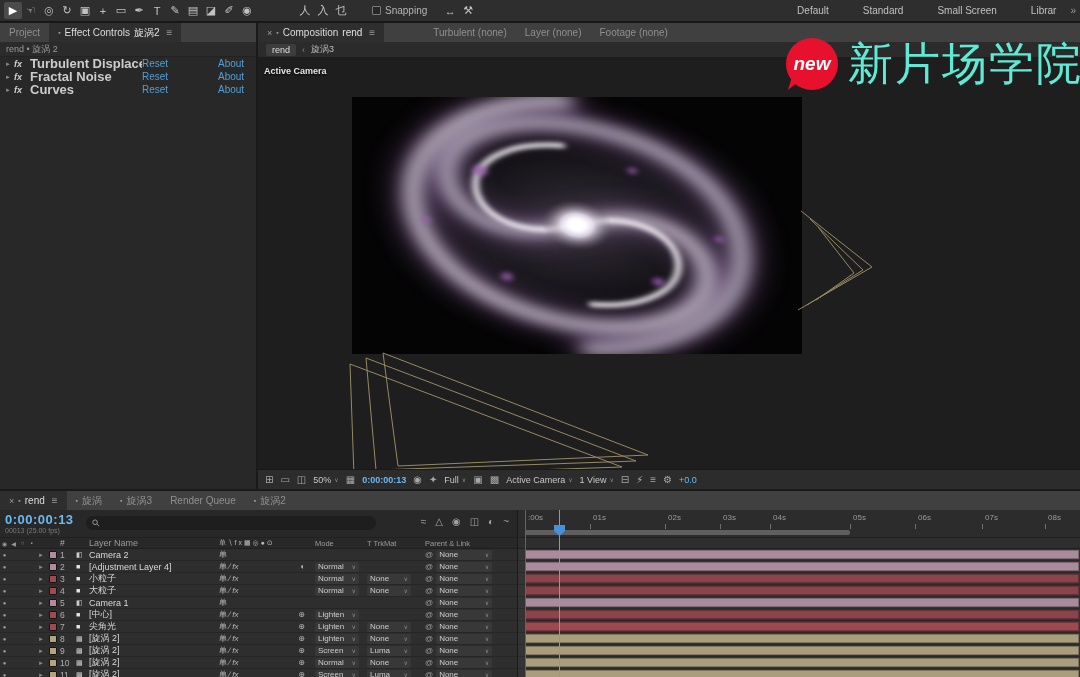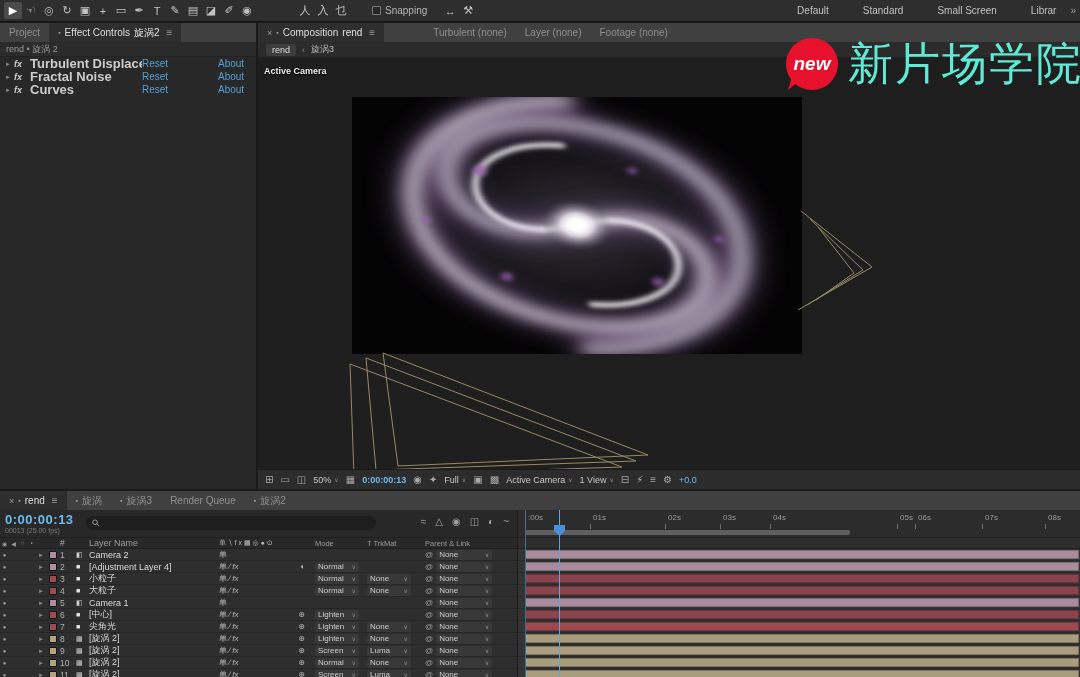--- a/index.html
+++ b/index.html
@@ -750,21 +750,21 @@
         </div>
     </div>
     <div class="tl-right">
       <div class="ruler" id="ruler">
         <div id="ruler-ticks">
             <span class="tick" style="left: 7px;">:00s</span>
             <span class="tick" style="left: 72px;">01s</span>
             <span class="tick" style="left: 147px;">02s</span>
             <span class="tick" style="left: 202px;">03s</span>
             <span class="tick" style="left: 252px;">04s</span>
-            <span class="tick" style="left: 332px; margin-left: 47px;">05s</span>
+            <span class="tick" style="left: 332px;">05s</span>
             <span class="tick" style="left: 397px;">06s</span>
             <span class="tick" style="left: 464px;">07s</span>
             <span class="tick" style="left: 527px;">08s</span>
           </div>
         <div class="workarea"></div>
       </div>
       <div class="rhdr"></div>
       <div id="rows-right">
           <div class="rrow">
             <div class="lbar" style="background: rgb(169, 140, 155);"></div>

